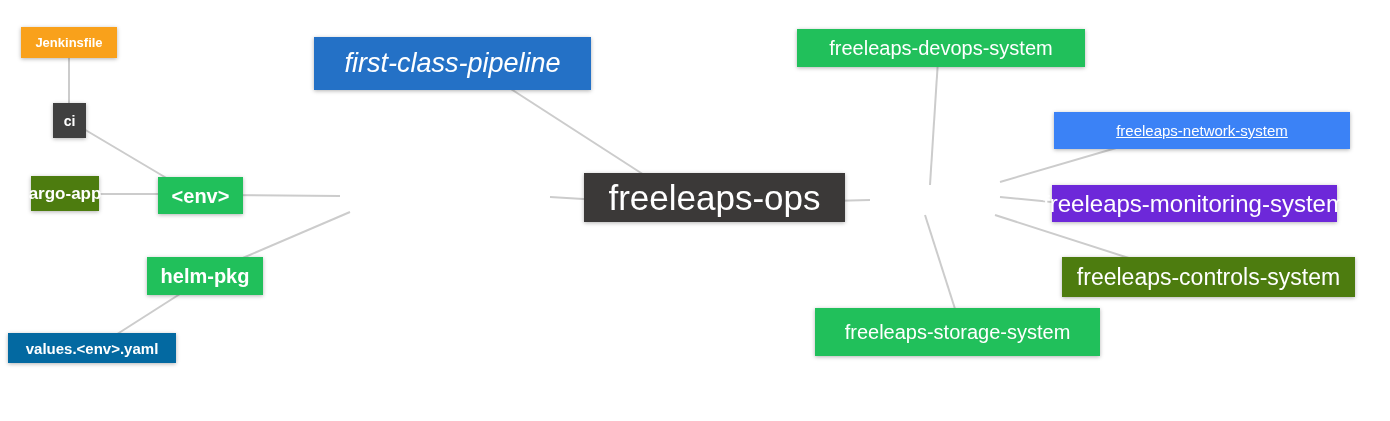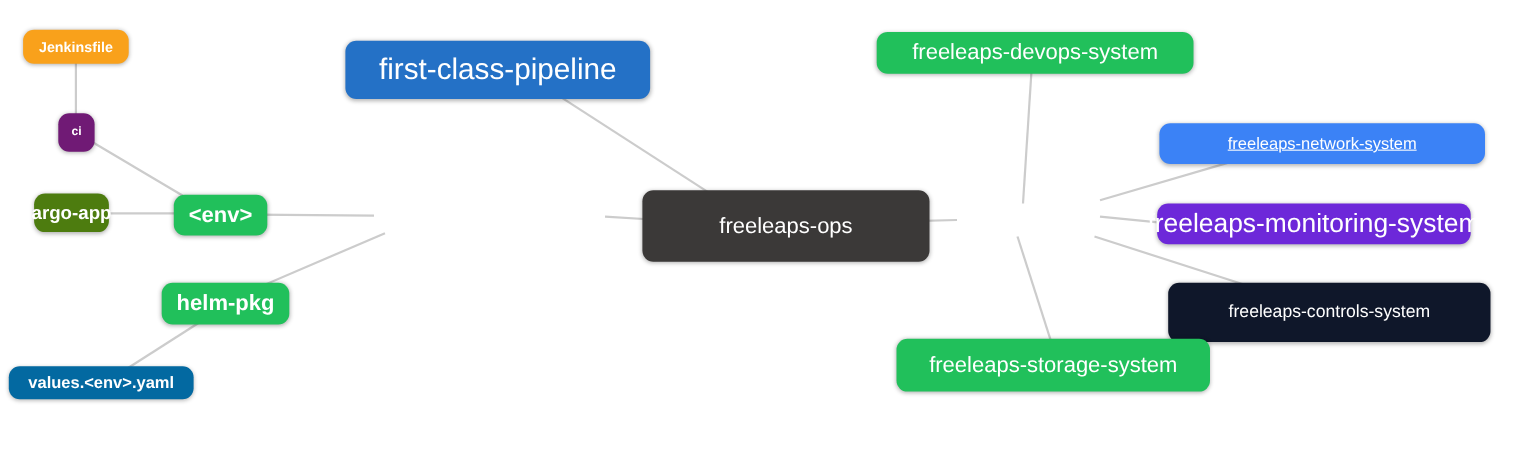--- a/index.html
+++ b/index.html
@@ -9,21 +9,21 @@
     background:#ffffff;
     font-family:"Liberation Sans", sans-serif;
     overflow:hidden;
   }
   #edges{position:absolute;left:0;top:0;width:1390px;height:421px;}
   #edges line{stroke:#cccccc;stroke-width:2;}
   .node{
     position:absolute;
     display:flex;align-items:center;justify-content:center;
     color:#ffffff;
-    border-radius:10px;
+    border-radius:0;
     box-shadow:0 1px 4px rgba(0,0,0,0.30);
     white-space:nowrap;
     cursor:pointer;
     box-sizing:border-box;
     line-height:1;
   }
   .w700{font-weight:700;}
   .w400{font-weight:400;}
 </style>
 </head>
@@ -43,39 +43,39 @@
     <line x1="830" y1="201" x2="870" y2="200" stroke="#cccccc"></line>
     <line x1="930" y1="185" x2="938" y2="60" stroke="#cccccc"></line>
     <line x1="1000" y1="182" x2="1123" y2="146" stroke="#cccccc"></line>
     <line x1="1000" y1="197" x2="1062" y2="203" stroke="#cccccc"></line>
     <line x1="995" y1="215" x2="1135" y2="260" stroke="#cccccc"></line>
     <line x1="925" y1="215" x2="956" y2="312" stroke="#cccccc"></line>
   </svg>
 
   <div class="node w700" style="left: 21px; top: 27px; width: 96px; height: 31px; font-size: 13px; background-color: rgb(249, 161, 27);">Jenkinsfile</div>
 
-  <div class="node w700" style="left: 53px; top: 103px; width: 33px; height: 35px; font-size: 11px; background-color: #701a75;">ci</div>
+  <div class="node w700" style="left: 53px; top: 103px; width: 33px; height: 35px; font-size: 14px; background-color: #404040;">ci</div>
 
   <div class="node w700" style="left: 31px; top: 176px; width: 68px; height: 35px; font-size: 17px; background-color: #4d7c0f;">argo-app</div>
 
   <div class="node w700" style="left: 147px; top: 257px; width: 116px; height: 38px; font-size: 20px; background-color: rgb(33, 192, 91);">helm-pkg</div>
 
   <div class="node w700" style="left: 158px; top: 177px; width: 85px; height: 37px; font-size: 20px; background-color: rgb(33, 192, 91);">&lt;env&gt;</div>
 
   <div class="node w700" style="left: 8px; top: 333px; width: 168px; height: 30px; font-size: 15px; background-color: #0369a1;">values.&lt;env&gt;.yaml</div>
 
-  <div class="node w400" style="left: 314px; top: 37px; width: 277px; height: 53px; font-size: 27px; background-color: rgb(36, 113, 198);">first-class-pipeline</div>
+  <div class="node w400" style="left: 314px; top: 37px; width: 277px; height: 53px; font-size: 27px; background-color: rgb(36, 113, 198); font-style: italic;">first-class-pipeline</div>
 
 
-  <div class="node w400" style="left: 584px; top: 173px; width: 261px; height: 65px; font-size: 20px; background-color: rgb(59, 57, 56);">freeleaps-ops</div>
+  <div class="node w400" style="left: 584px; top: 173px; width: 261px; height: 49px; font-size: 35px; background-color: rgb(59, 57, 56);">freeleaps-ops</div>
 
 
   <div class="node w400" style="left: 797px; top: 29px; width: 288px; height: 38px; font-size: 20px; background-color: rgb(33, 192, 91);">freeleaps-devops-system</div>
 
   <div class="node w400" style="left: 1054px; top: 112px; width: 296px; height: 37px; font-size: 15px; background-color: #3b82f6; text-decoration: underline;">freeleaps-network-system</div>
 
   <div class="node w400" style="left: 1052px; top: 185px; width: 285px; height: 37px; font-size: 24px; background-color: #6d28d9;">freeleaps-monitoring-system</div>
 
-  <div class="node w400" style="left: 1062px; top: 257px; width: 293px; height: 54px; font-size: 16px; background-color: #0f172a;">freeleaps-controls-system</div>
+  <div class="node w400" style="left: 1062px; top: 257px; width: 293px; height: 40px; font-size: 23px; background-color: #4d7c0f;">freeleaps-controls-system</div>
 
   <div class="node w400" style="left: 815px; top: 308px; width: 285px; height: 48px; font-size: 20px; background-color: rgb(33, 192, 91);">freeleaps-storage-system</div>
 
 </div>
 
 </body></html>

